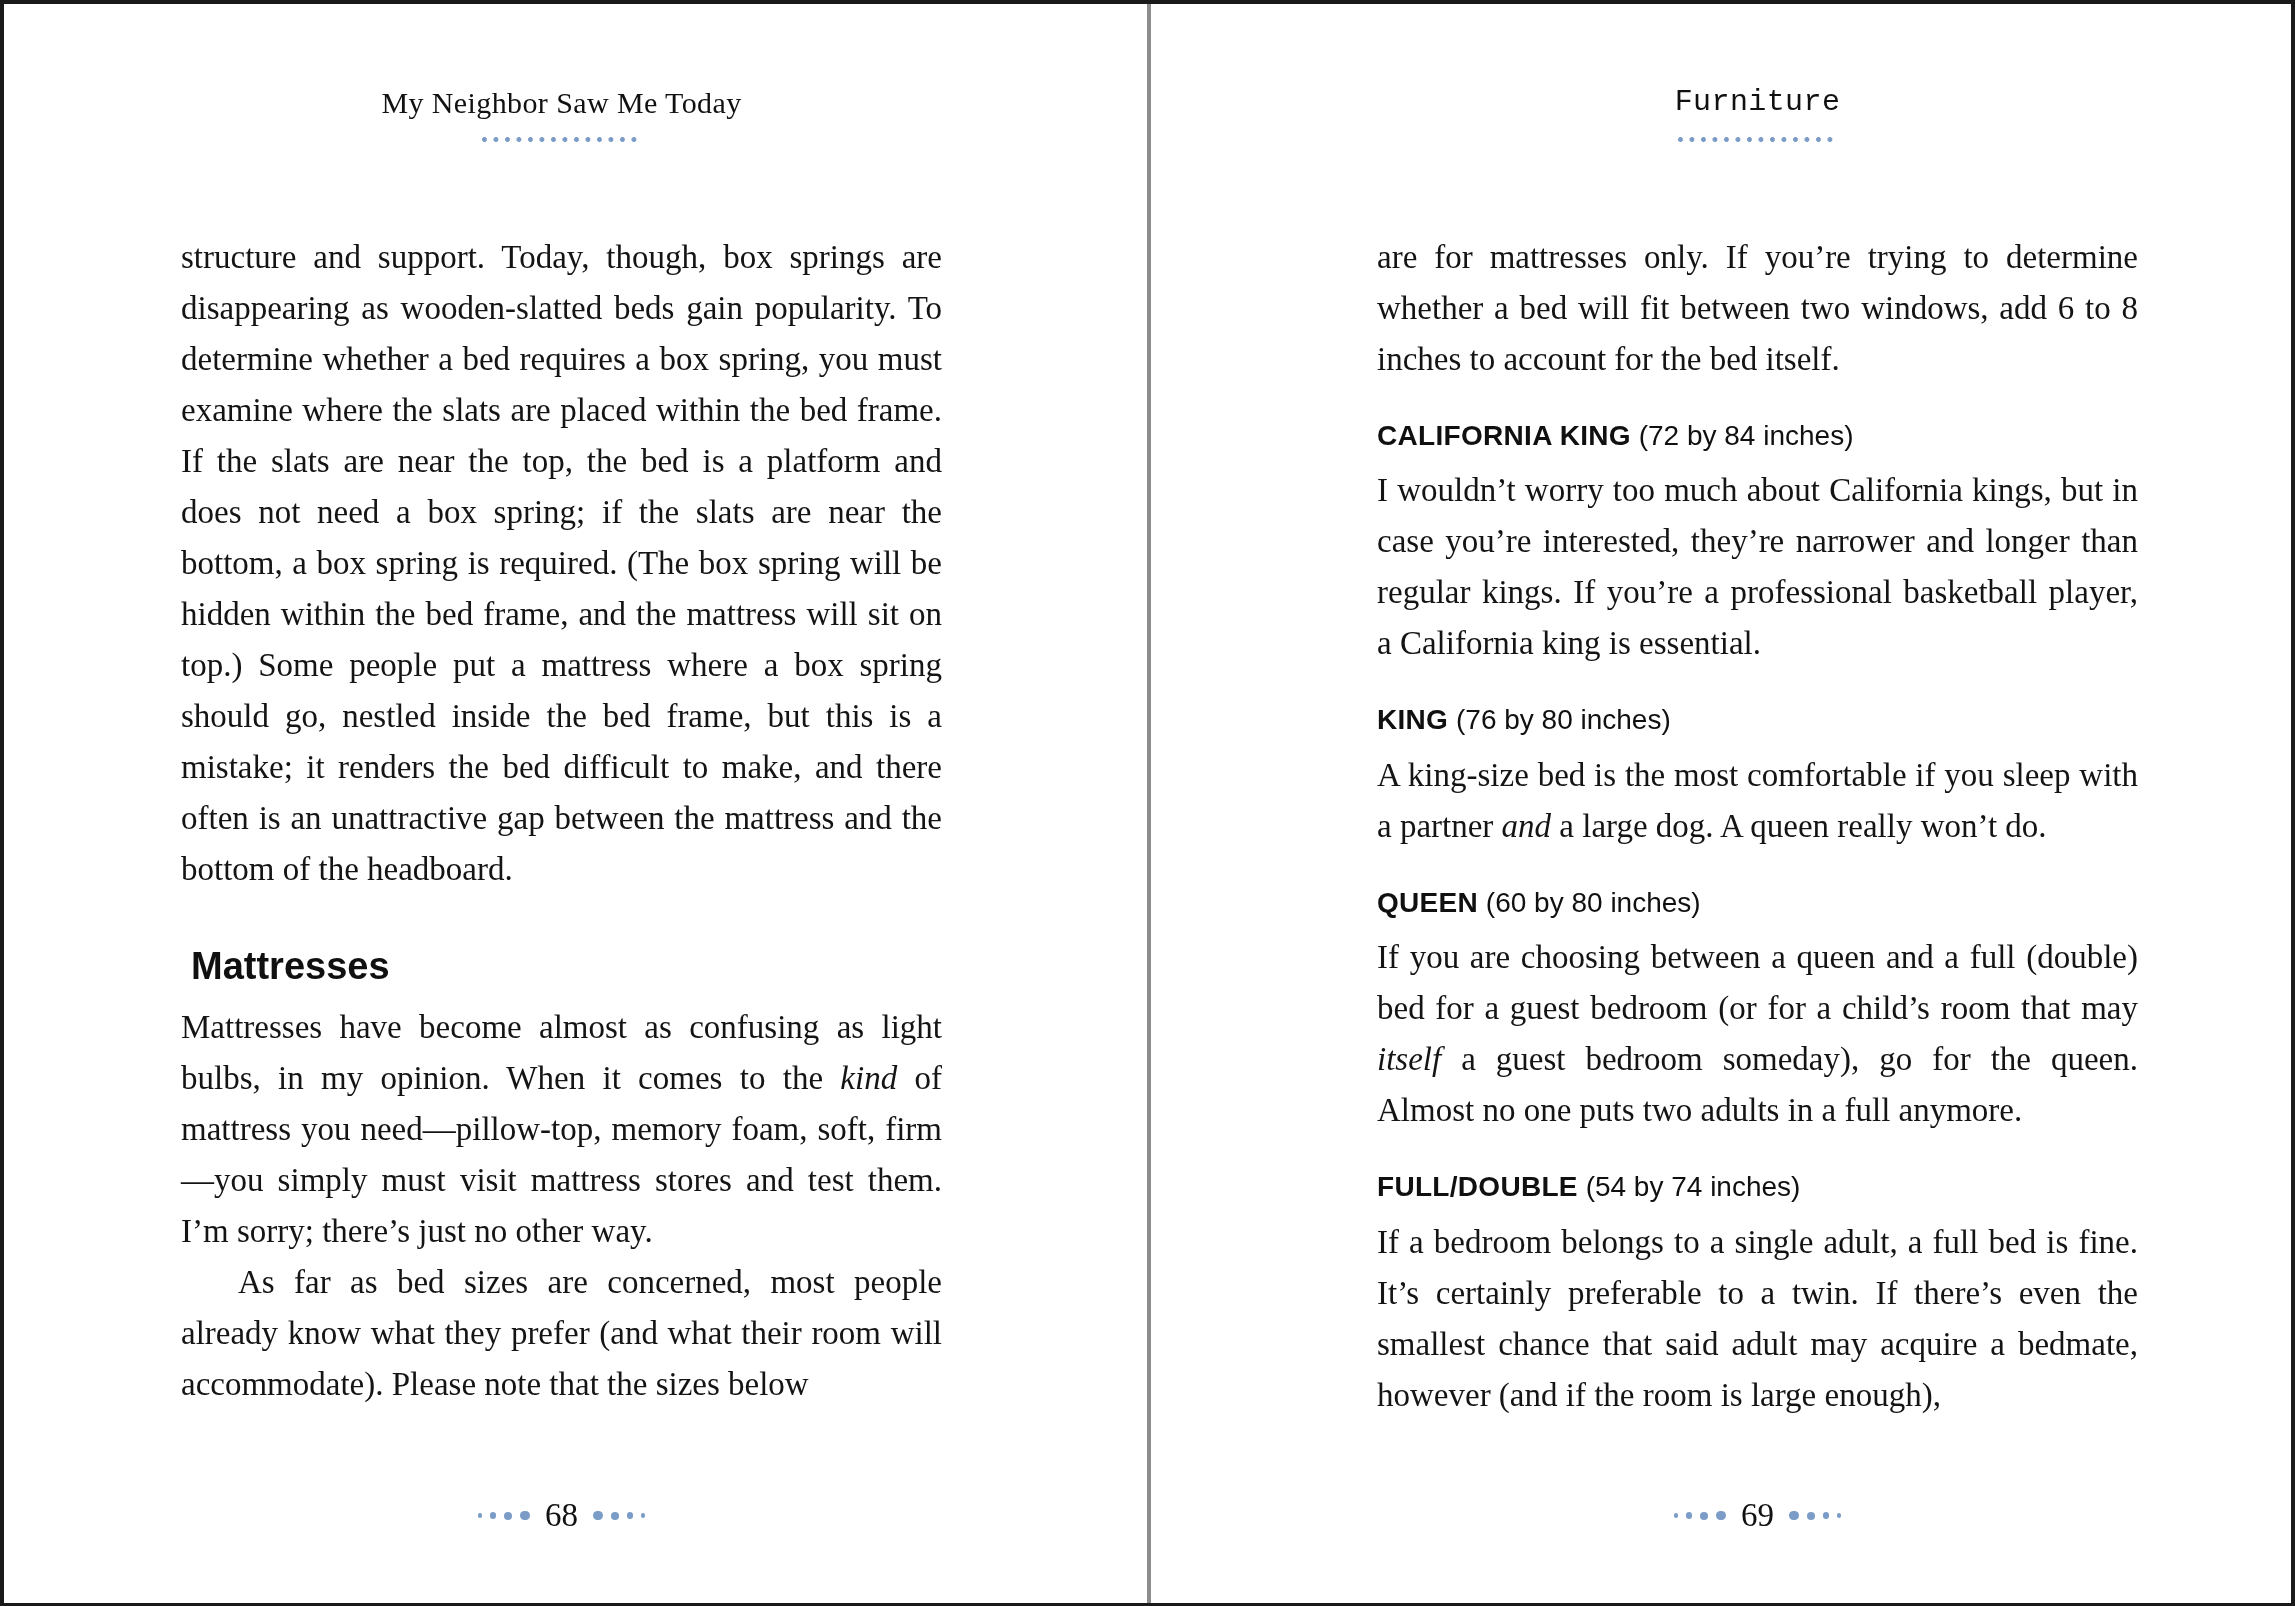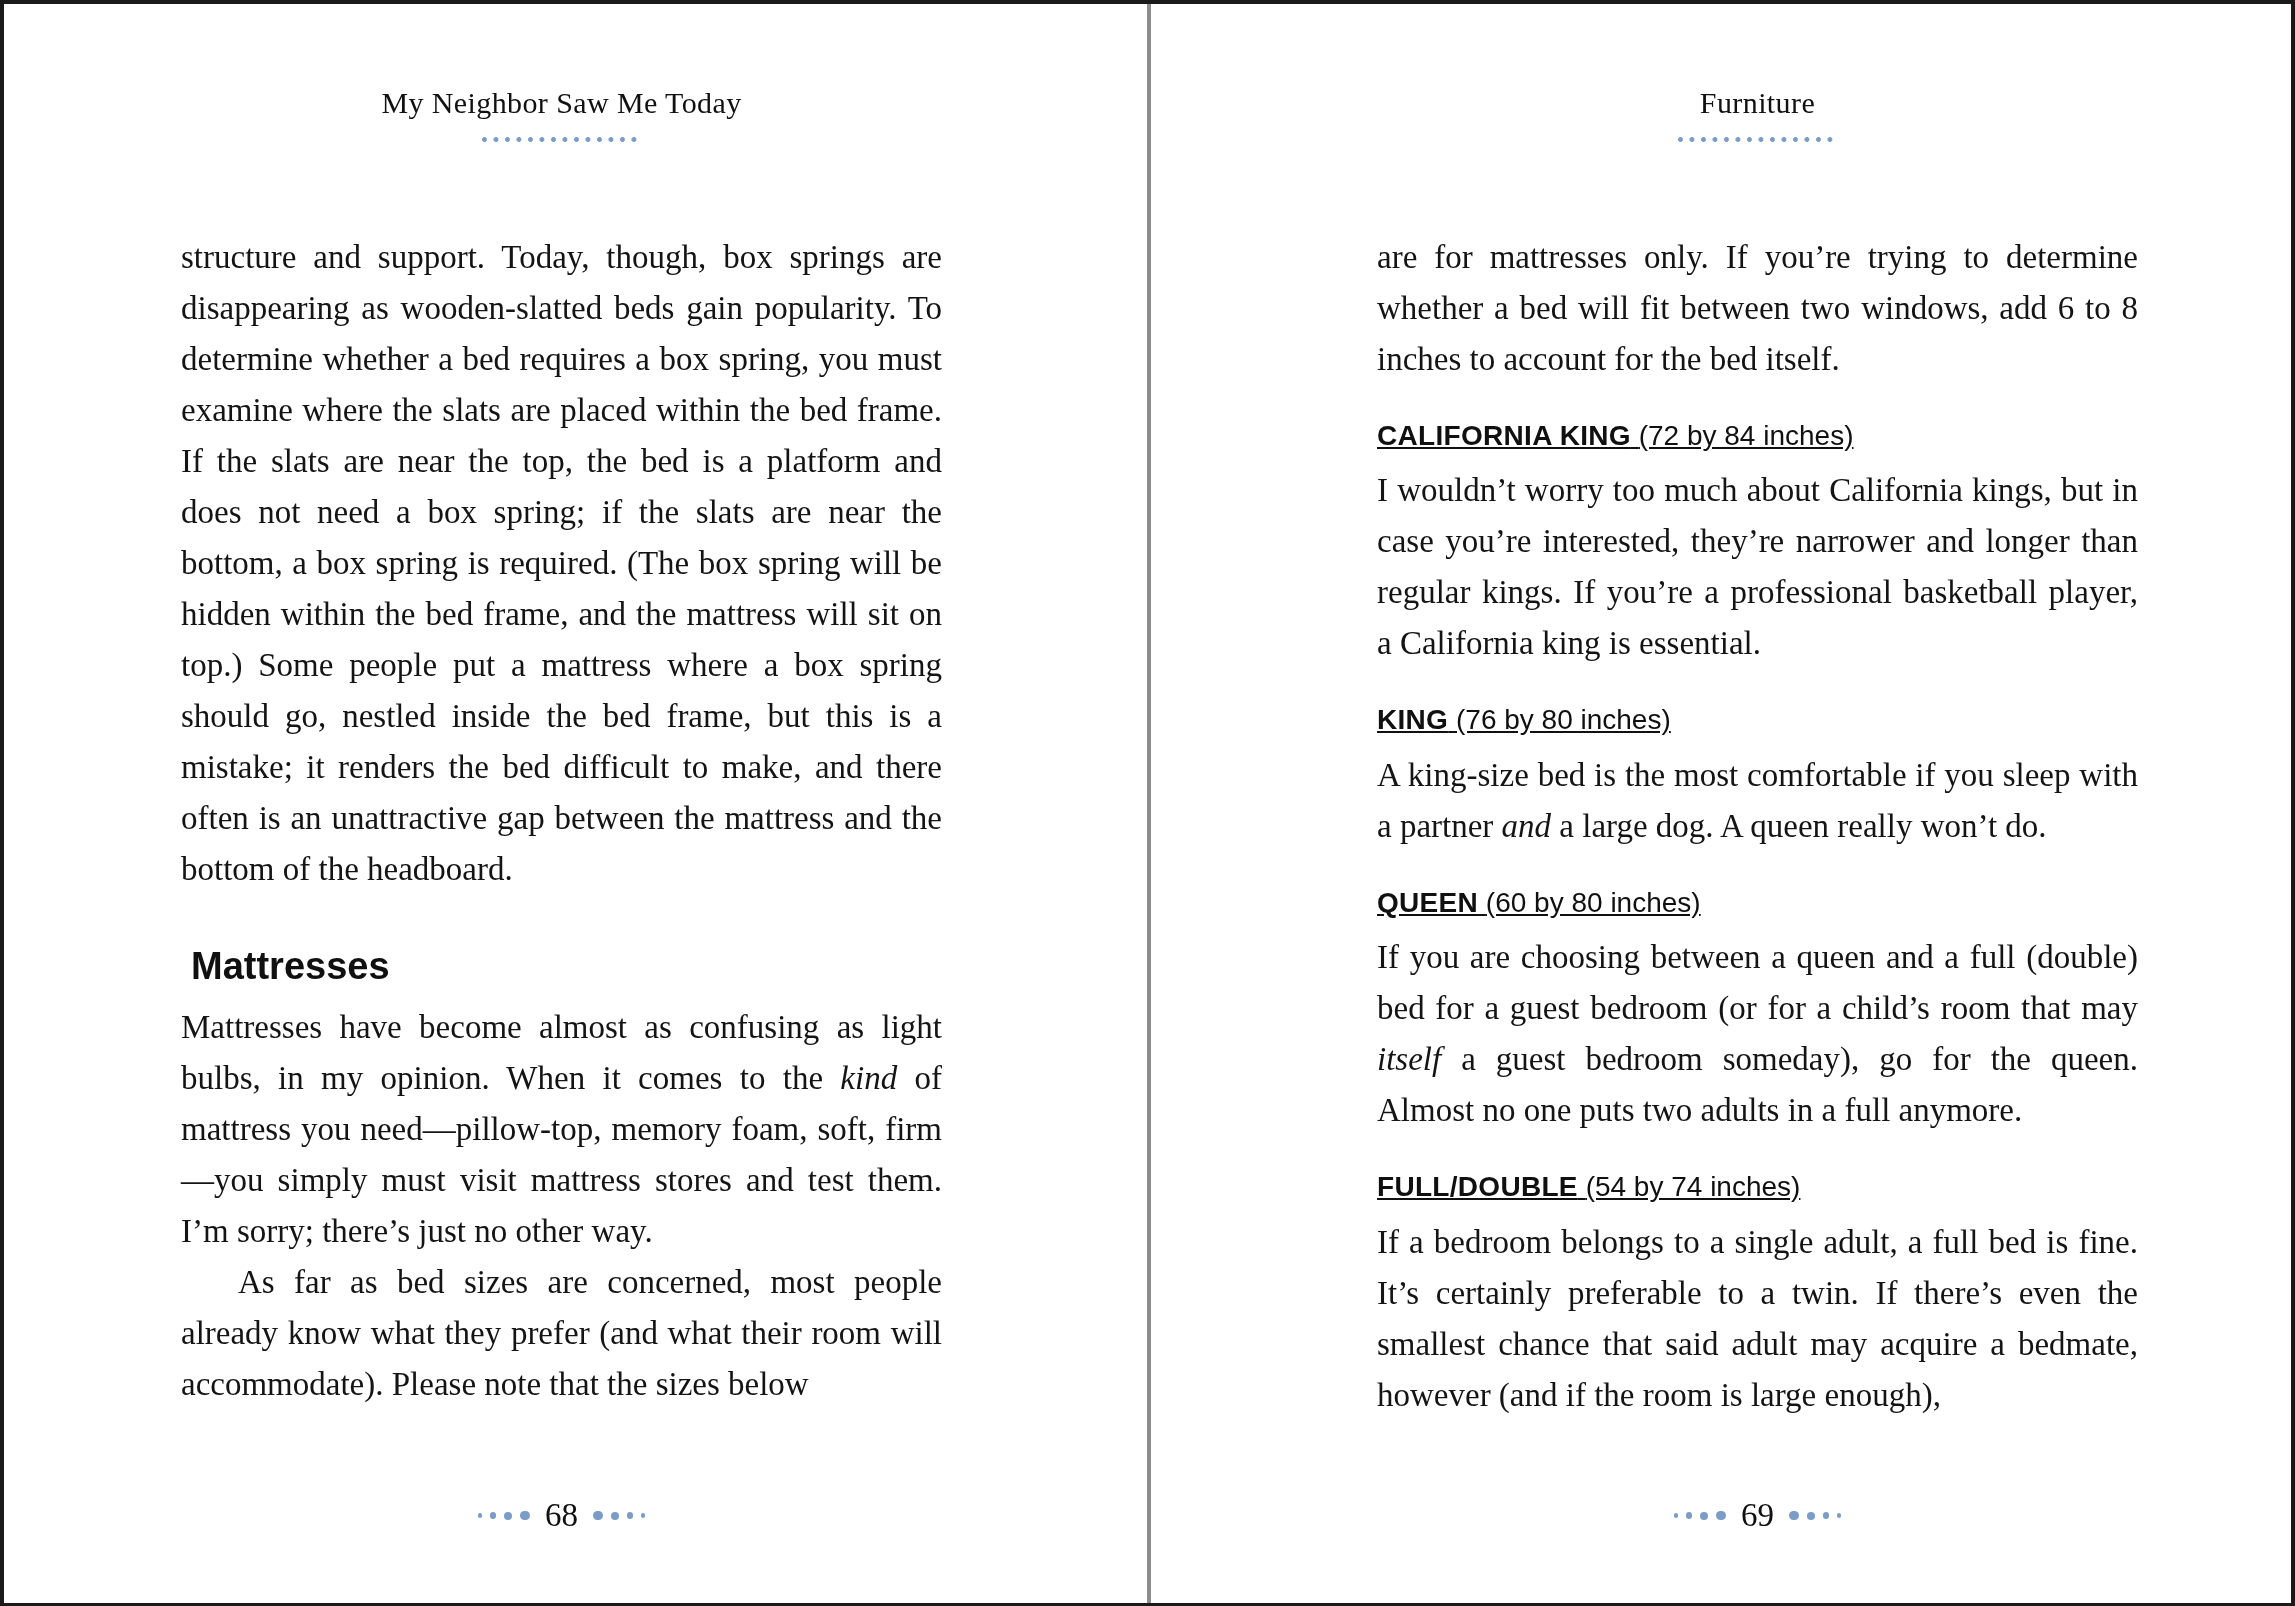--- a/index.html
+++ b/index.html
@@ -40,21 +40,21 @@
     position: absolute;
     top: 81px;
     text-align: center;
     font-size: 30px;
     line-height: 35px;
     letter-spacing: 0.4px;
     color: #111111;
     width: 761px;
   }
   .page.left  .running-head { left: 177px; }
-  .page.right .running-head { left: 225px; }
+  .page.right .running-head { left: 225px; font-family: Liberation Mono, monospace; }
 
   .dotted-rule {
     position: absolute;
     top: 132px;
     width: 161px;
     height: 7px;
     background-image: radial-gradient(circle at 3.5px 3.5px, #7b9cc7 2.2px, rgba(0,0,0,0) 2.6px);
     background-size: 11.5px 7px;
     background-repeat: repeat-x;
   }
@@ -87,21 +87,20 @@
     text-align: left;
   }
 
   .sec-head {
     font-family: "Liberation Sans", sans-serif;
     font-size: 28px;
     line-height: 34px;
     margin: 34px 0 12.4px 0;
     text-align: left;
     color: #101010;
-    text-decoration: underline;
   }
   .sec-head .sec-name { font-weight: bold; letter-spacing: 0.3px; }
   .sec-head .sec-size { font-weight: normal; }
 
   
   .footer {
     position: absolute;
     top: 1494px;
     width: 761px;
     display: flex;

